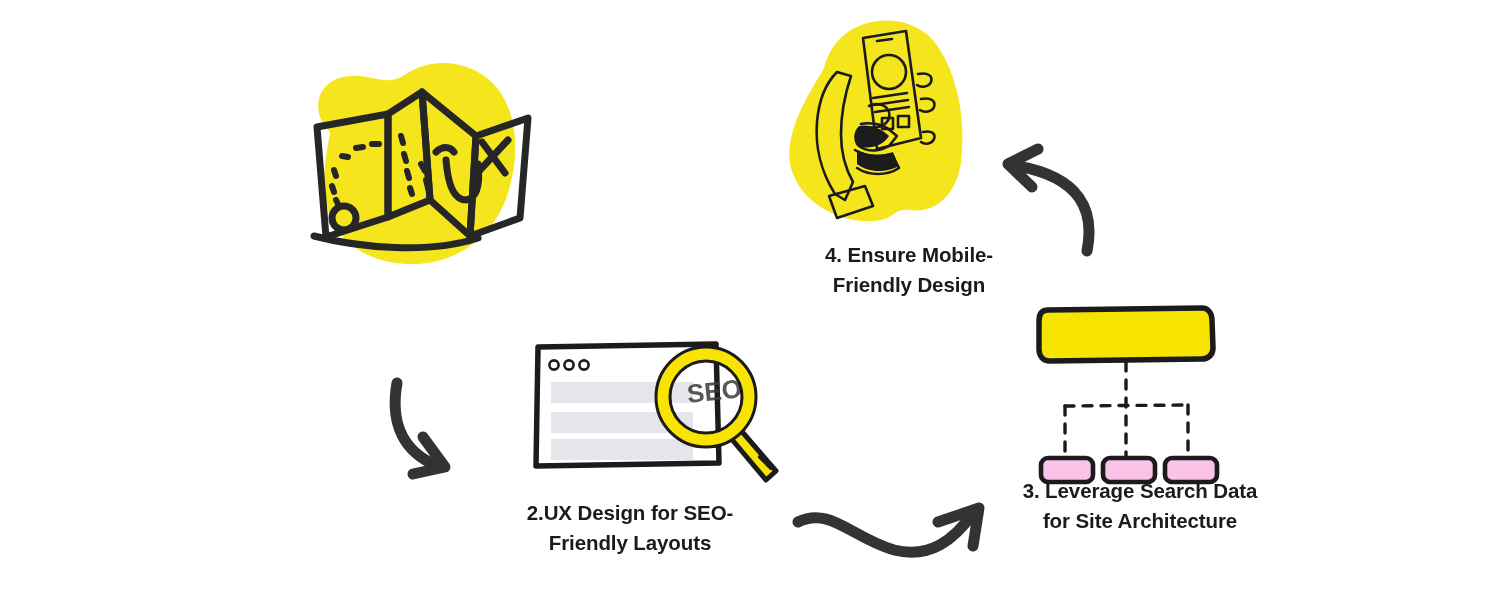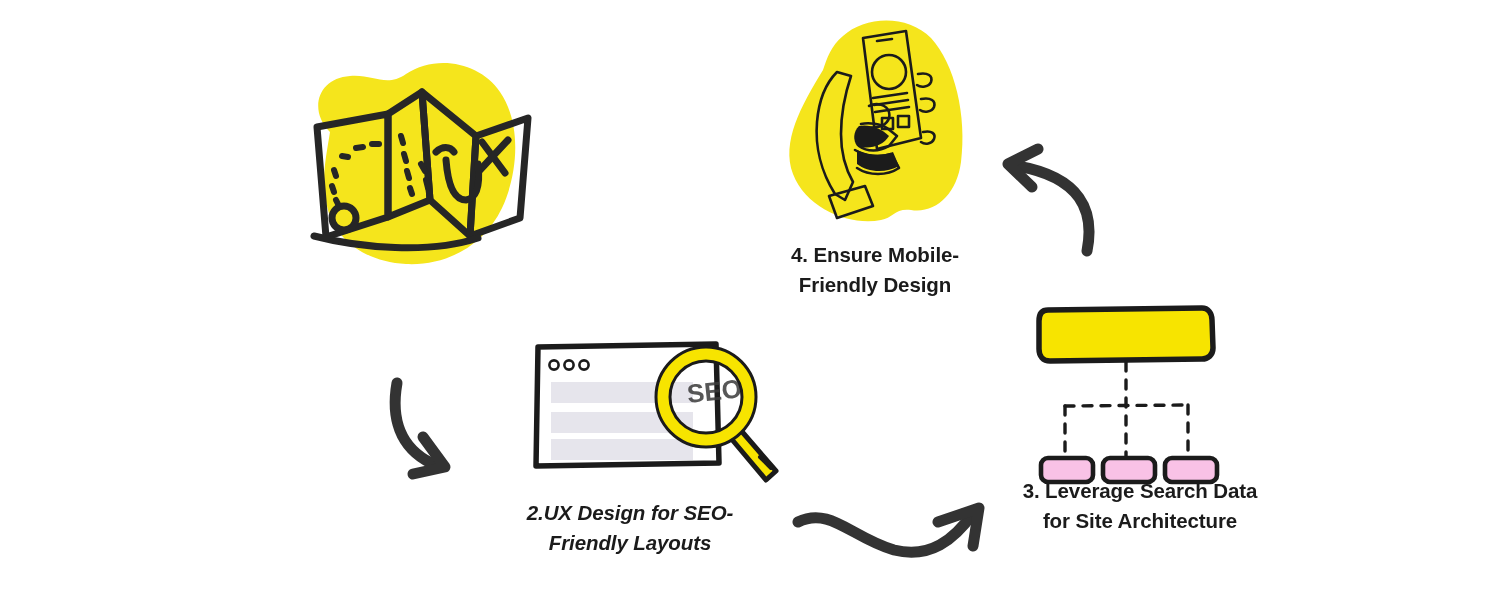--- a/index.html
+++ b/index.html
@@ -105,21 +105,21 @@
       </g>
       <text x="168" y="68" font-family="'Liberation Sans', sans-serif" font-size="26" font-weight="bold" fill="#3a3a3a" opacity="0.85" transform="rotate(-6 168 68)">SEO</text>
       <g>
         <path d="M218 92 L256 136 L246 145 L209 101 Z" fill="#F7E400" stroke="#1b1b1b" stroke-width="5" stroke-linejoin="round"></path>
         <path d="M240 122 L251 133" stroke="#1b1b1b" stroke-width="4" stroke-linecap="round"></path>
         <circle cx="186" cy="62" r="43" fill="none" stroke="#1b1b1b" stroke-width="17"></circle>
         <circle cx="186" cy="62" r="43" fill="none" stroke="#F7E400" stroke-width="11"></circle>
       </g>
     </svg>
   </div>
-  <div class="caption" style="left:470px; top:498px; width:320px;font-style:italic;"><span>2.UX Design for SEO-</span>
+  <div class="caption" style="left:470px; top:498px; width:320px;"><span>2.UX Design for SEO-</span>
 <span>Friendly Layouts</span></div>
 
   <div class="step" style="left:790px; top:490px;">
     <svg class="svg-layer" width="210" height="80" viewBox="0 0 210 80">
       <path d="M8 32 C40 16 62 48 104 60 C140 69 164 50 184 22" fill="none" stroke="#333333" stroke-width="11" stroke-linecap="round"></path>
       <path d="M148 32 L189 18 L183 56" fill="none" stroke="#333333" stroke-width="11" stroke-linecap="round" stroke-linejoin="round"></path>
     </svg>
   </div>
 
   <div class="step" style="left:1030px; top:300px;">
@@ -168,16 +168,16 @@
         <path d="M86 66 C80 84 76 106 76 124 C76 142 80 158 88 172 L80 190 L70 184 C56 162 50 136 52 112 C54 88 62 72 72 62 Z"></path>
         <path d="M104 96 C112 92 122 95 124 102 C126 110 120 116 112 117 L104 118"></path>
         <path d="M96 114 C104 112 116 114 122 118 L132 126 L124 136 C114 142 102 142 94 136"></path>
         <path d="M90 140 C100 146 114 148 126 144 L134 158 C122 166 104 166 92 158"></path>
         <path d="M64 186 L100 176 L108 196 L72 208 Z"></path>
       </g>
       <path d="M94 116 C104 114 116 118 124 126 C118 136 104 140 92 136 C88 130 88 122 94 116 Z" fill="#1b1b1b"></path>
       <path d="M92 140 C104 146 118 146 128 142 L134 156 C120 164 102 162 92 154 Z" fill="#1b1b1b"></path>
     </svg>
   </div>
-  <div class="caption" style="left:725px; top:240px; width:300px;"><span>4. Ensure Mobile-</span>
+  <div class="caption" style="left:759px; top:240px; width:300px;"><span>4. Ensure Mobile-</span>
 <span>Friendly Design</span></div>
 
 </div>
 
 </body></html>

